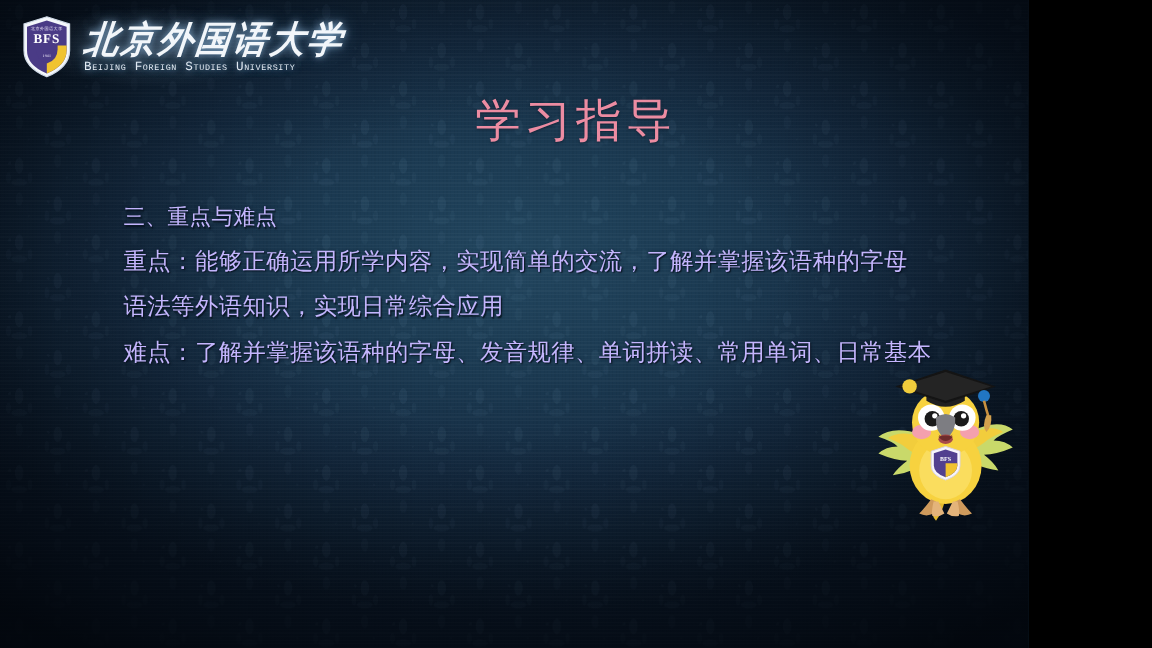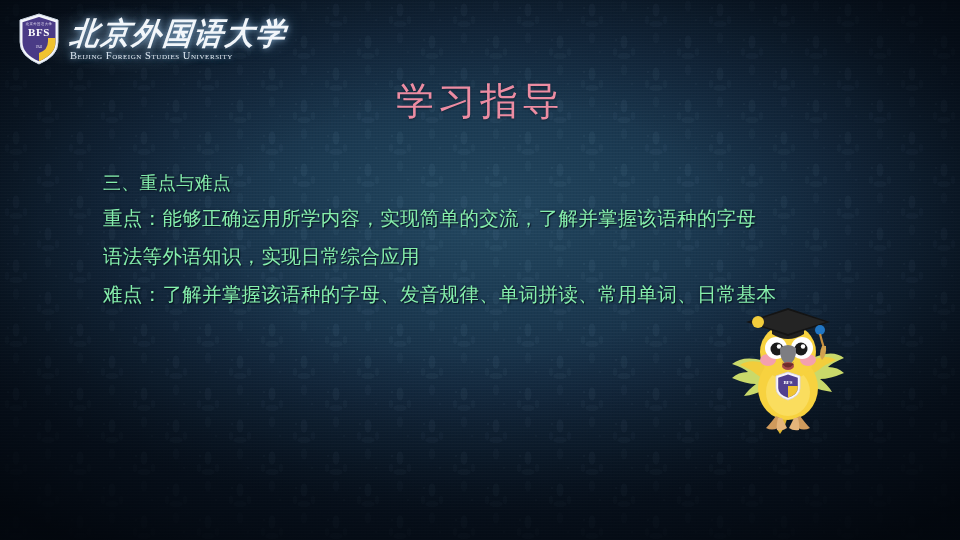--- a/index.html
+++ b/index.html
@@ -2,21 +2,21 @@
 <html lang="zh"><head>
 <meta charset="utf-8">
 <style>
   html, body {
     margin: 0;
     padding: 0;
     background: #000;
   }
   #slide {
     position: relative;
-    width: 960px;
+    width: 857px;
     height: 540px;
     overflow: hidden;
     font-family: "Liberation Sans", "DejaVu Sans", sans-serif;
     background: #0f2135;
   }
 
   
   .bg-base {
     position: absolute;
     inset: 0;
@@ -105,21 +105,21 @@
     color: #f2f6fa;
     letter-spacing: 2px;
     font-style: italic;
     font-weight: 700;
     text-shadow: 0 0 6px rgba(160,200,235,.75), 0 0 14px rgba(120,170,215,.45), 1px 1px 0 rgba(20,40,60,.6);
     white-space: nowrap;
     transform: skewX(-6deg) scaleY(1.06);
   }
   .logo-en {
     margin-top: 3px;
-    font-family: Liberation Serif, serif;
+    font-family: Liberation Mono, monospace;
     font-size: 10.5px;
     line-height: 1;
     color: #e4ecf4;
     letter-spacing: .55px;
     font-variant: small-caps;
     white-space: nowrap;
     text-shadow: 0 0 5px rgba(150,195,235,.7), 0 0 10px rgba(110,160,210,.4);
   }
 
   
@@ -139,22 +139,22 @@
   }
 
   
   .body-text {
     position: absolute;
     left: 103px;
     top: 166px;
     width: 790px;
   }
   .body-line {
-    color: #86efac;
-    font-family: Liberation Serif, serif;
+    color: #c4b5fd;
+    font-family: Liberation Mono, monospace;
     font-size: 19.5px;
     line-height: 38px;
     letter-spacing: .3px;
     white-space: nowrap;
     text-shadow: 1px 1px 1px rgba(6,16,28,.85), 0 0 3px rgba(8,20,34,.55);
   }
   .body-line.heading {
     font-size: 18px;
     line-height: 34px;
   }

